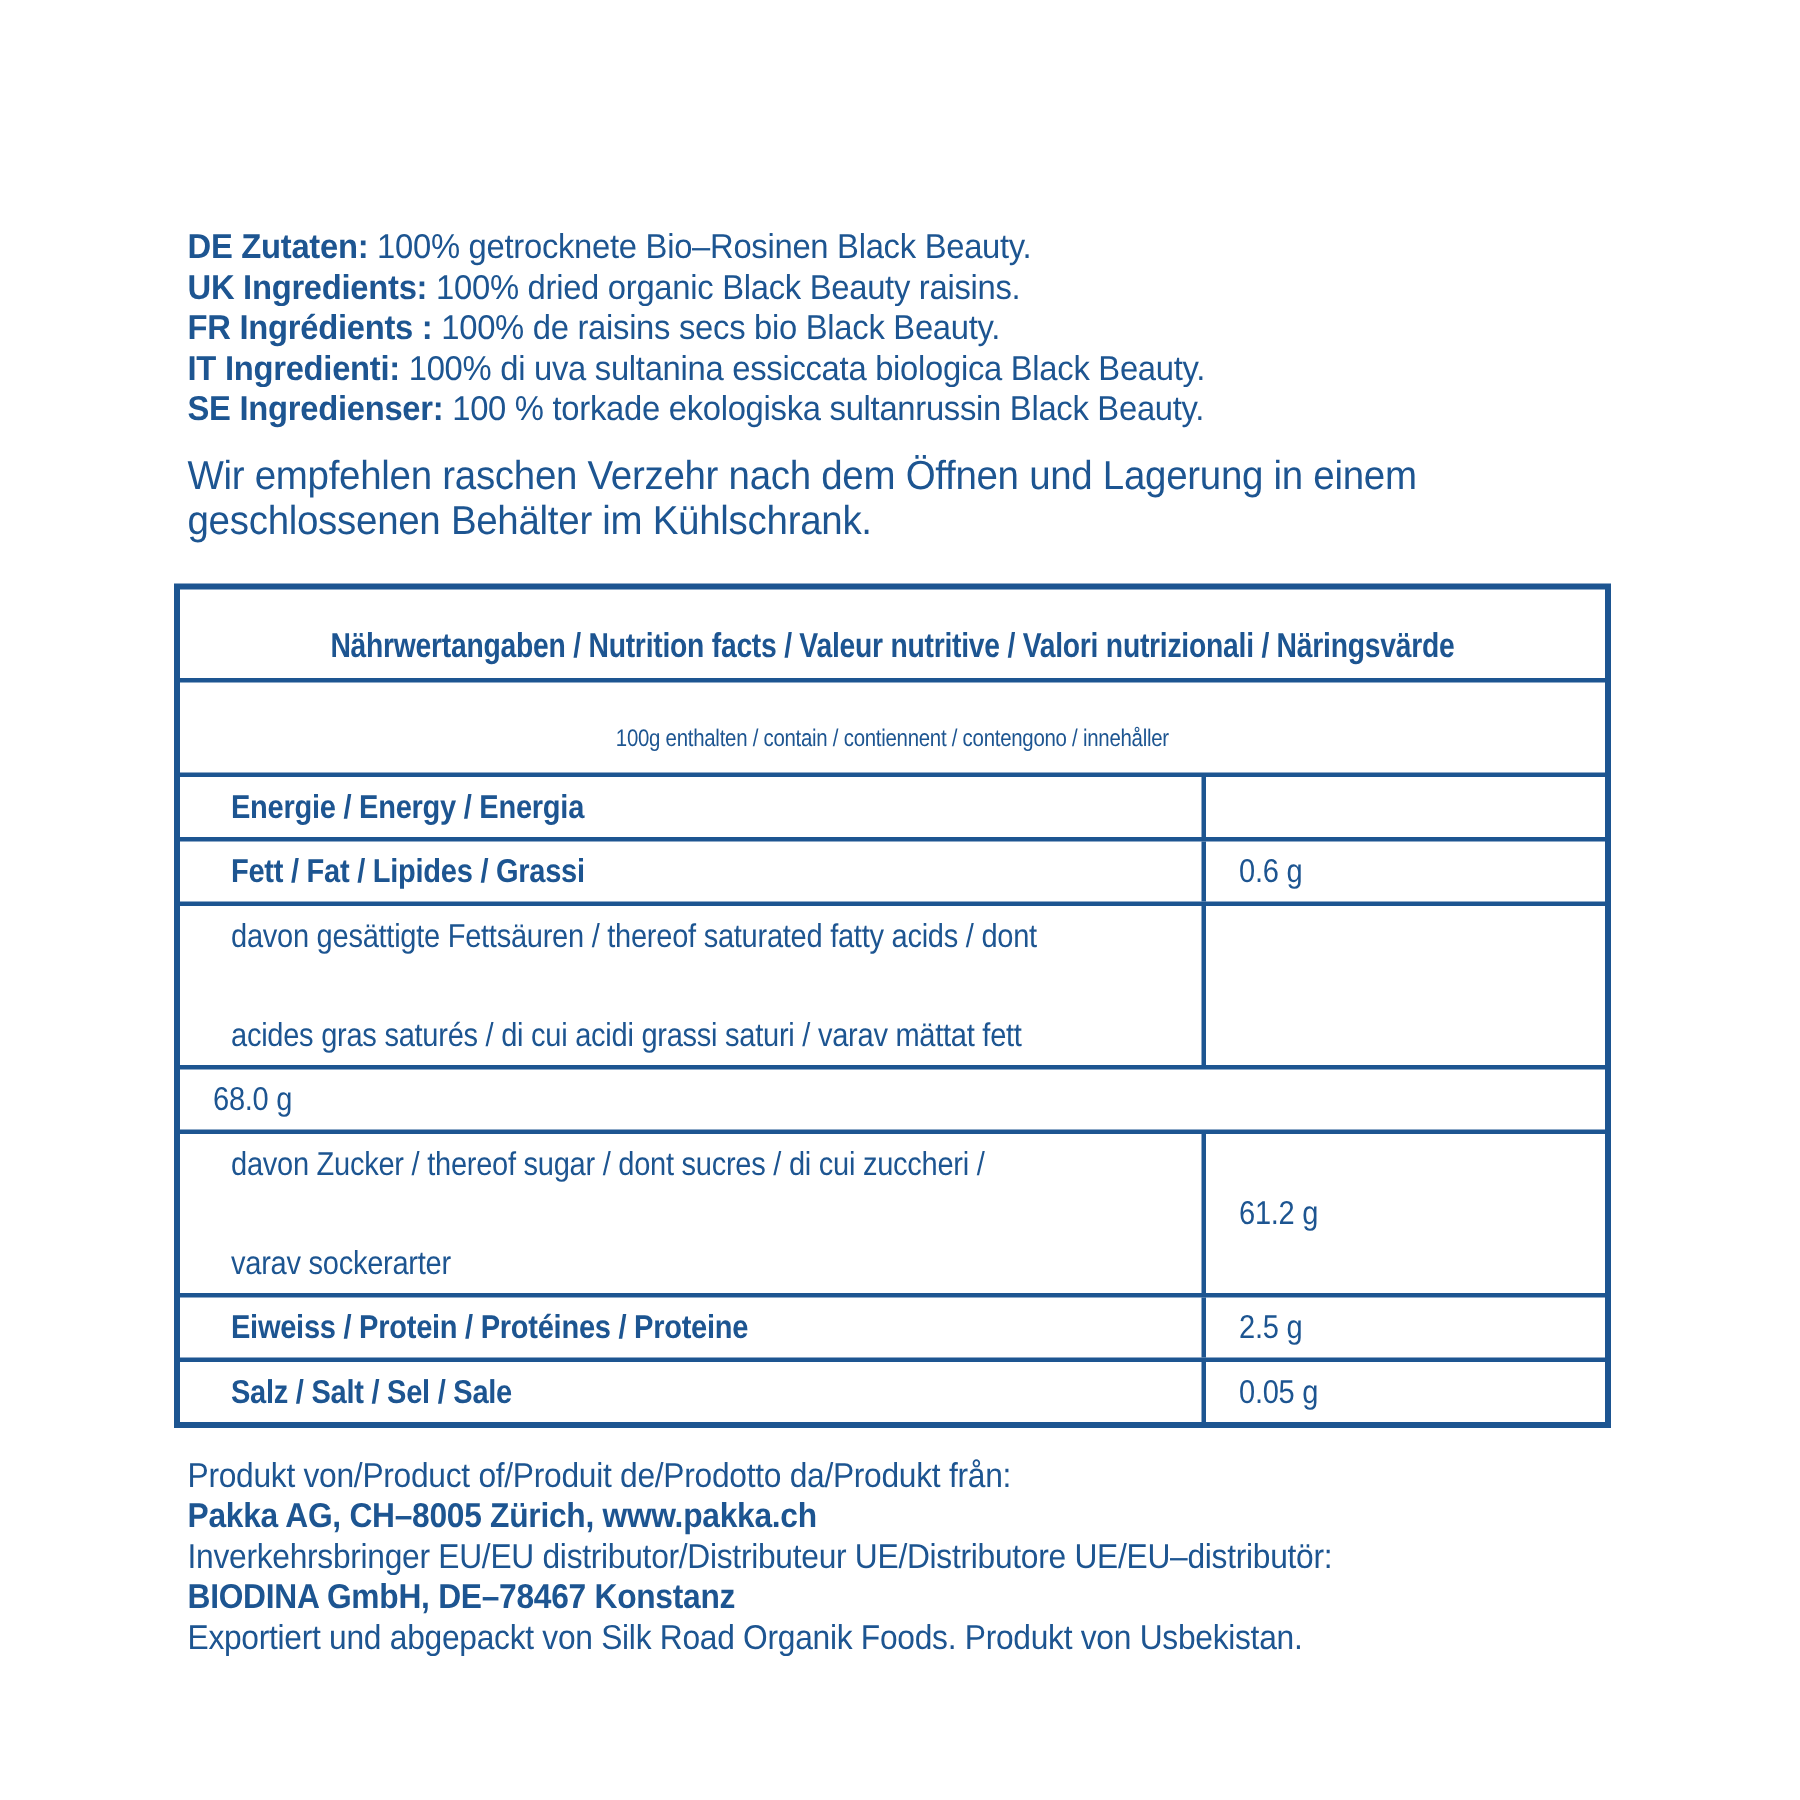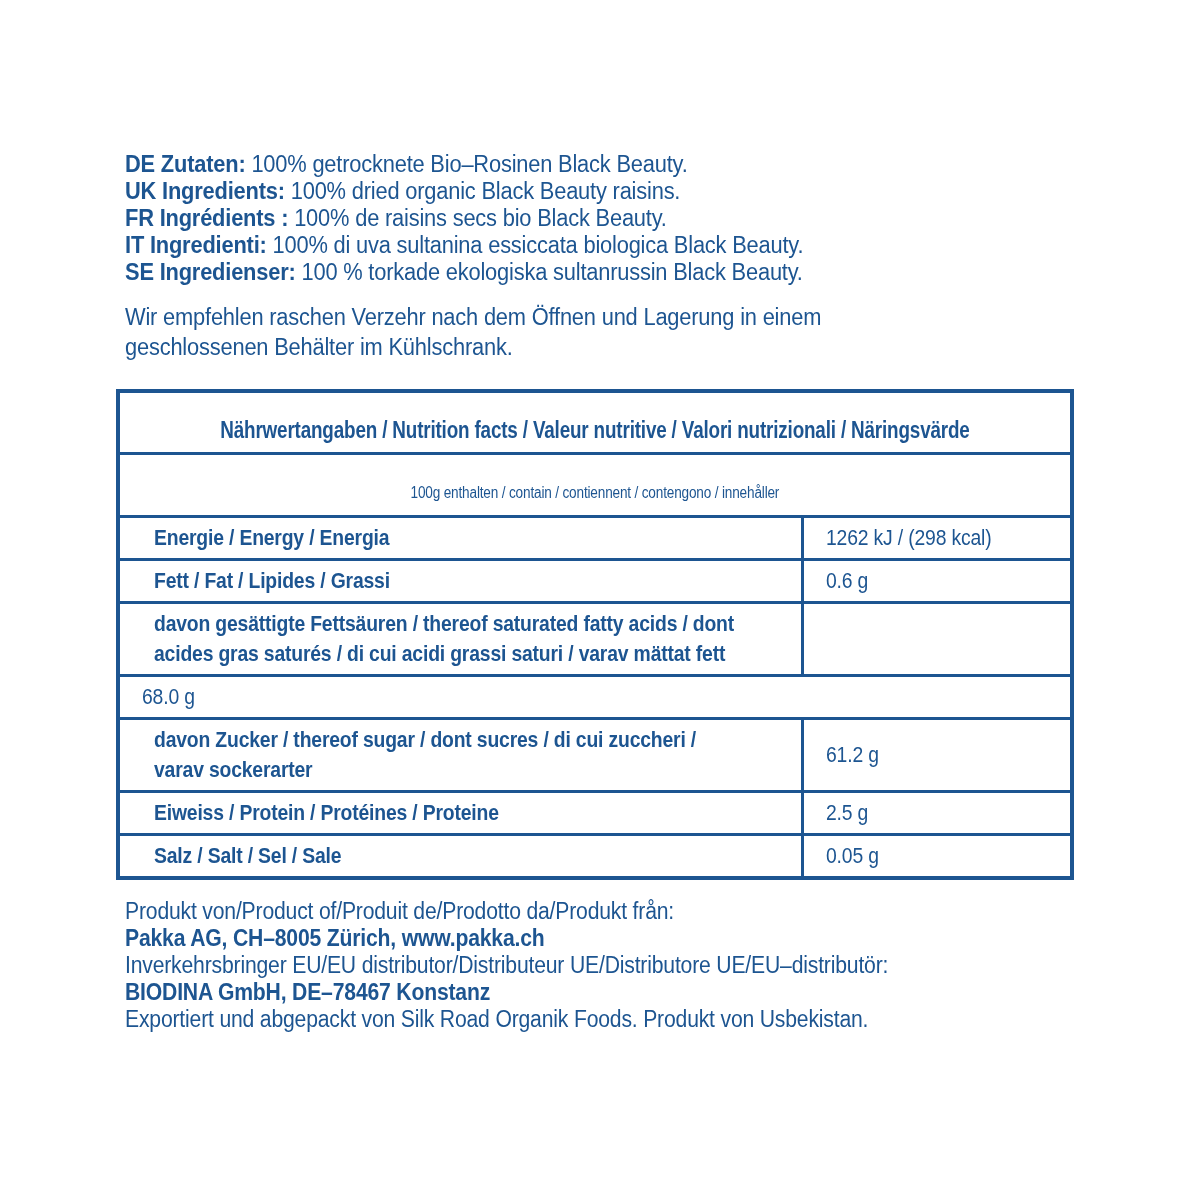--- a/index.html
+++ b/index.html
@@ -29,21 +29,21 @@
   .cond88 { transform: scaleX(0.88); transform-origin: 0 50%; }
   .condc82 { transform: scaleX(0.82); transform-origin: 50% 50%; }
   .condc85 { transform: scaleX(0.85); transform-origin: 50% 50%; }
 
   
   .ingredients { font-size: 23px; line-height: 27px; }
   .ing-line { white-space: nowrap; }
   .ing-label { font-weight: bold; }
 
   
-  .storage { margin-top: 16px; font-size: 23px; line-height: 30px; }
+  .storage { margin-top: 16px; font-size: 27px; line-height: 30px; }
   .storage .line { white-space: nowrap; }
 
   
   .ntable {
     margin-top: 27px;
     width: 958px;
     box-sizing: border-box;
     border: 4px solid #1d5591;
   }
   .t-title, .t-sub {
@@ -71,21 +71,21 @@
     border-right: 3px solid #1d5591;
     padding: 5px 0 5px 34px;
     display: flex;
     flex-direction: column;
     justify-content: center;
     min-height: 40px;
     font-size: 22px;
     line-height: 30px;
     font-weight: bold;
   }
-  .t-label.light { font-weight: bold; }
+  .t-label.light { font-weight: normal; gap: 36px; }
   .t-label .lline { white-space: nowrap; }
   .t-value {
     flex: 1;
     box-sizing: border-box;
     padding: 5px 0 5px 22px;
     display: flex;
     align-items: center;
     font-size: 22px;
     line-height: 30px;
   }
@@ -128,23 +128,20 @@
     <div class="t-title">
       <div class="inner condc82">Nährwertangaben / Nutrition facts / Valeur nutritive / Valori nutrizionali / Näringsvärde</div>
     </div>
     <div class="t-sub">
       <div class="inner condc85">100g enthalten / contain / contiennent / contengono / innehåller</div>
     </div>
 
     <div class="t-row">
       <div class="t-label">
         <div class="lline cond88">Energie / Energy / Energia</div>
-      </div>
-      <div class="t-value">
-        <div class="vline cond88">1262 kJ / (298 kcal)</div>
       </div>
     </div>
 
     <div class="t-row">
       <div class="t-label">
         <div class="lline cond88">Fett / Fat / Lipides / Grassi</div>
       </div>
       <div class="t-value">
         <div class="vline cond88">0.6 g</div>
       </div>

